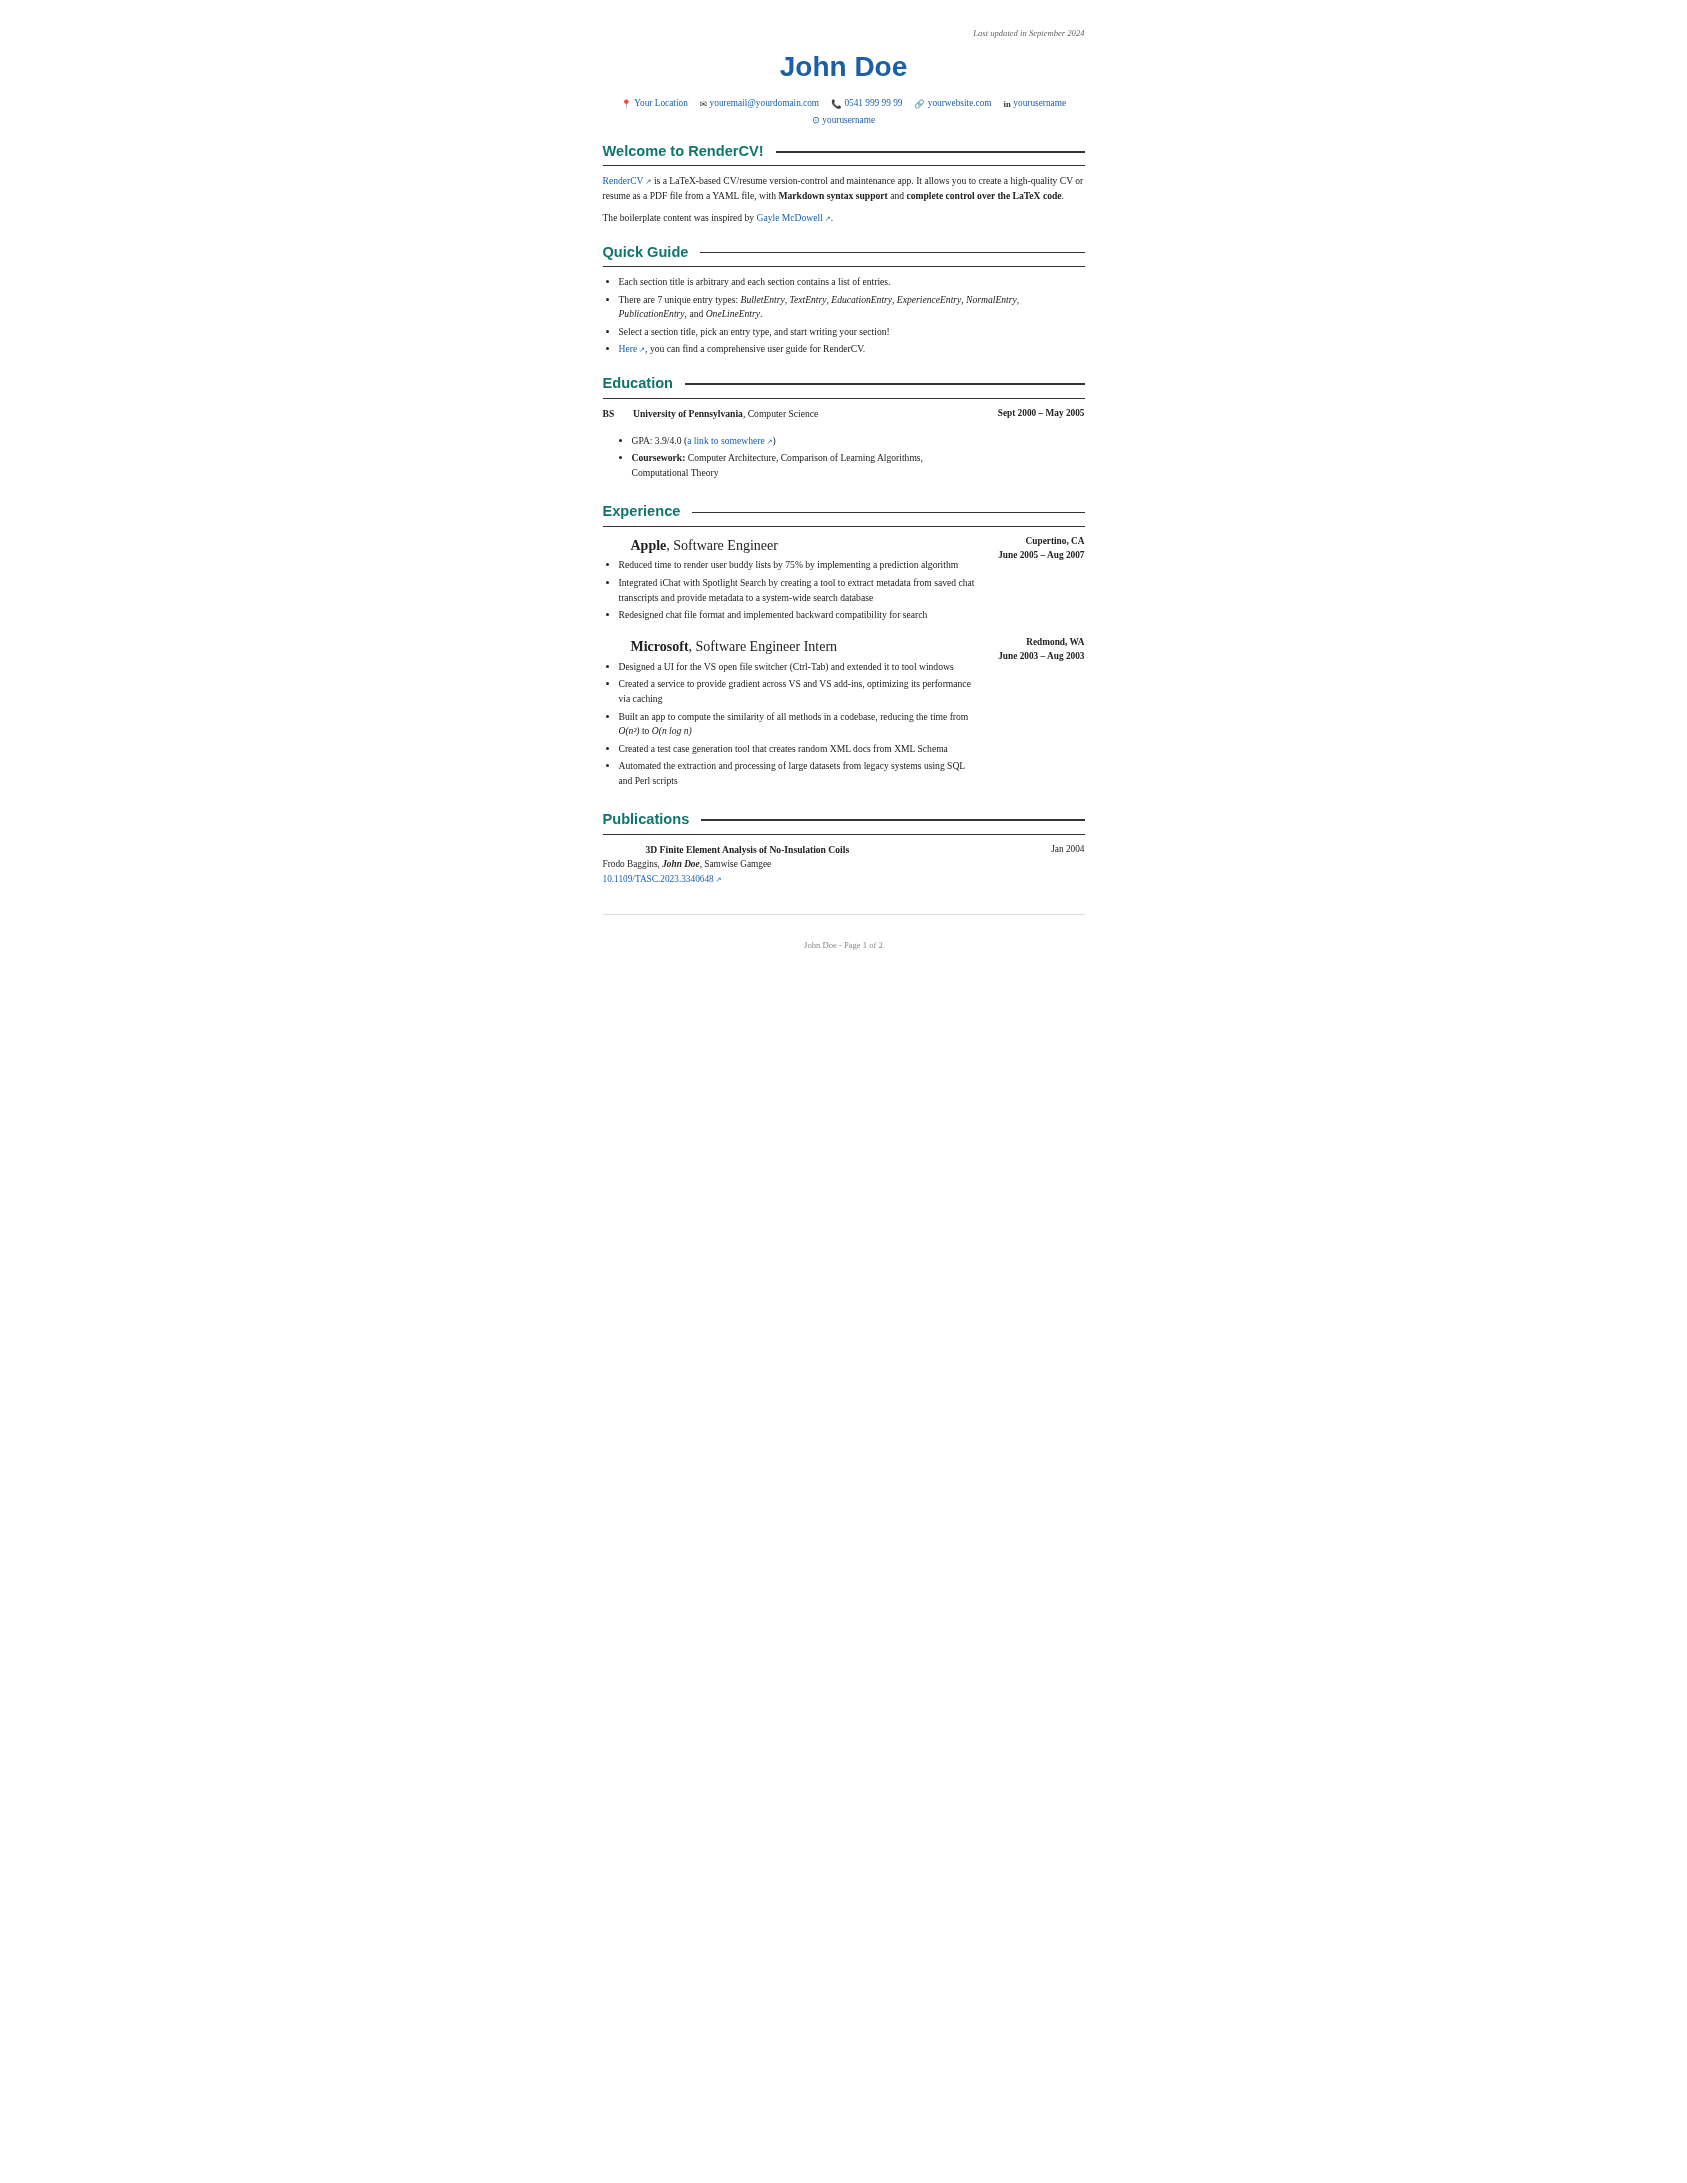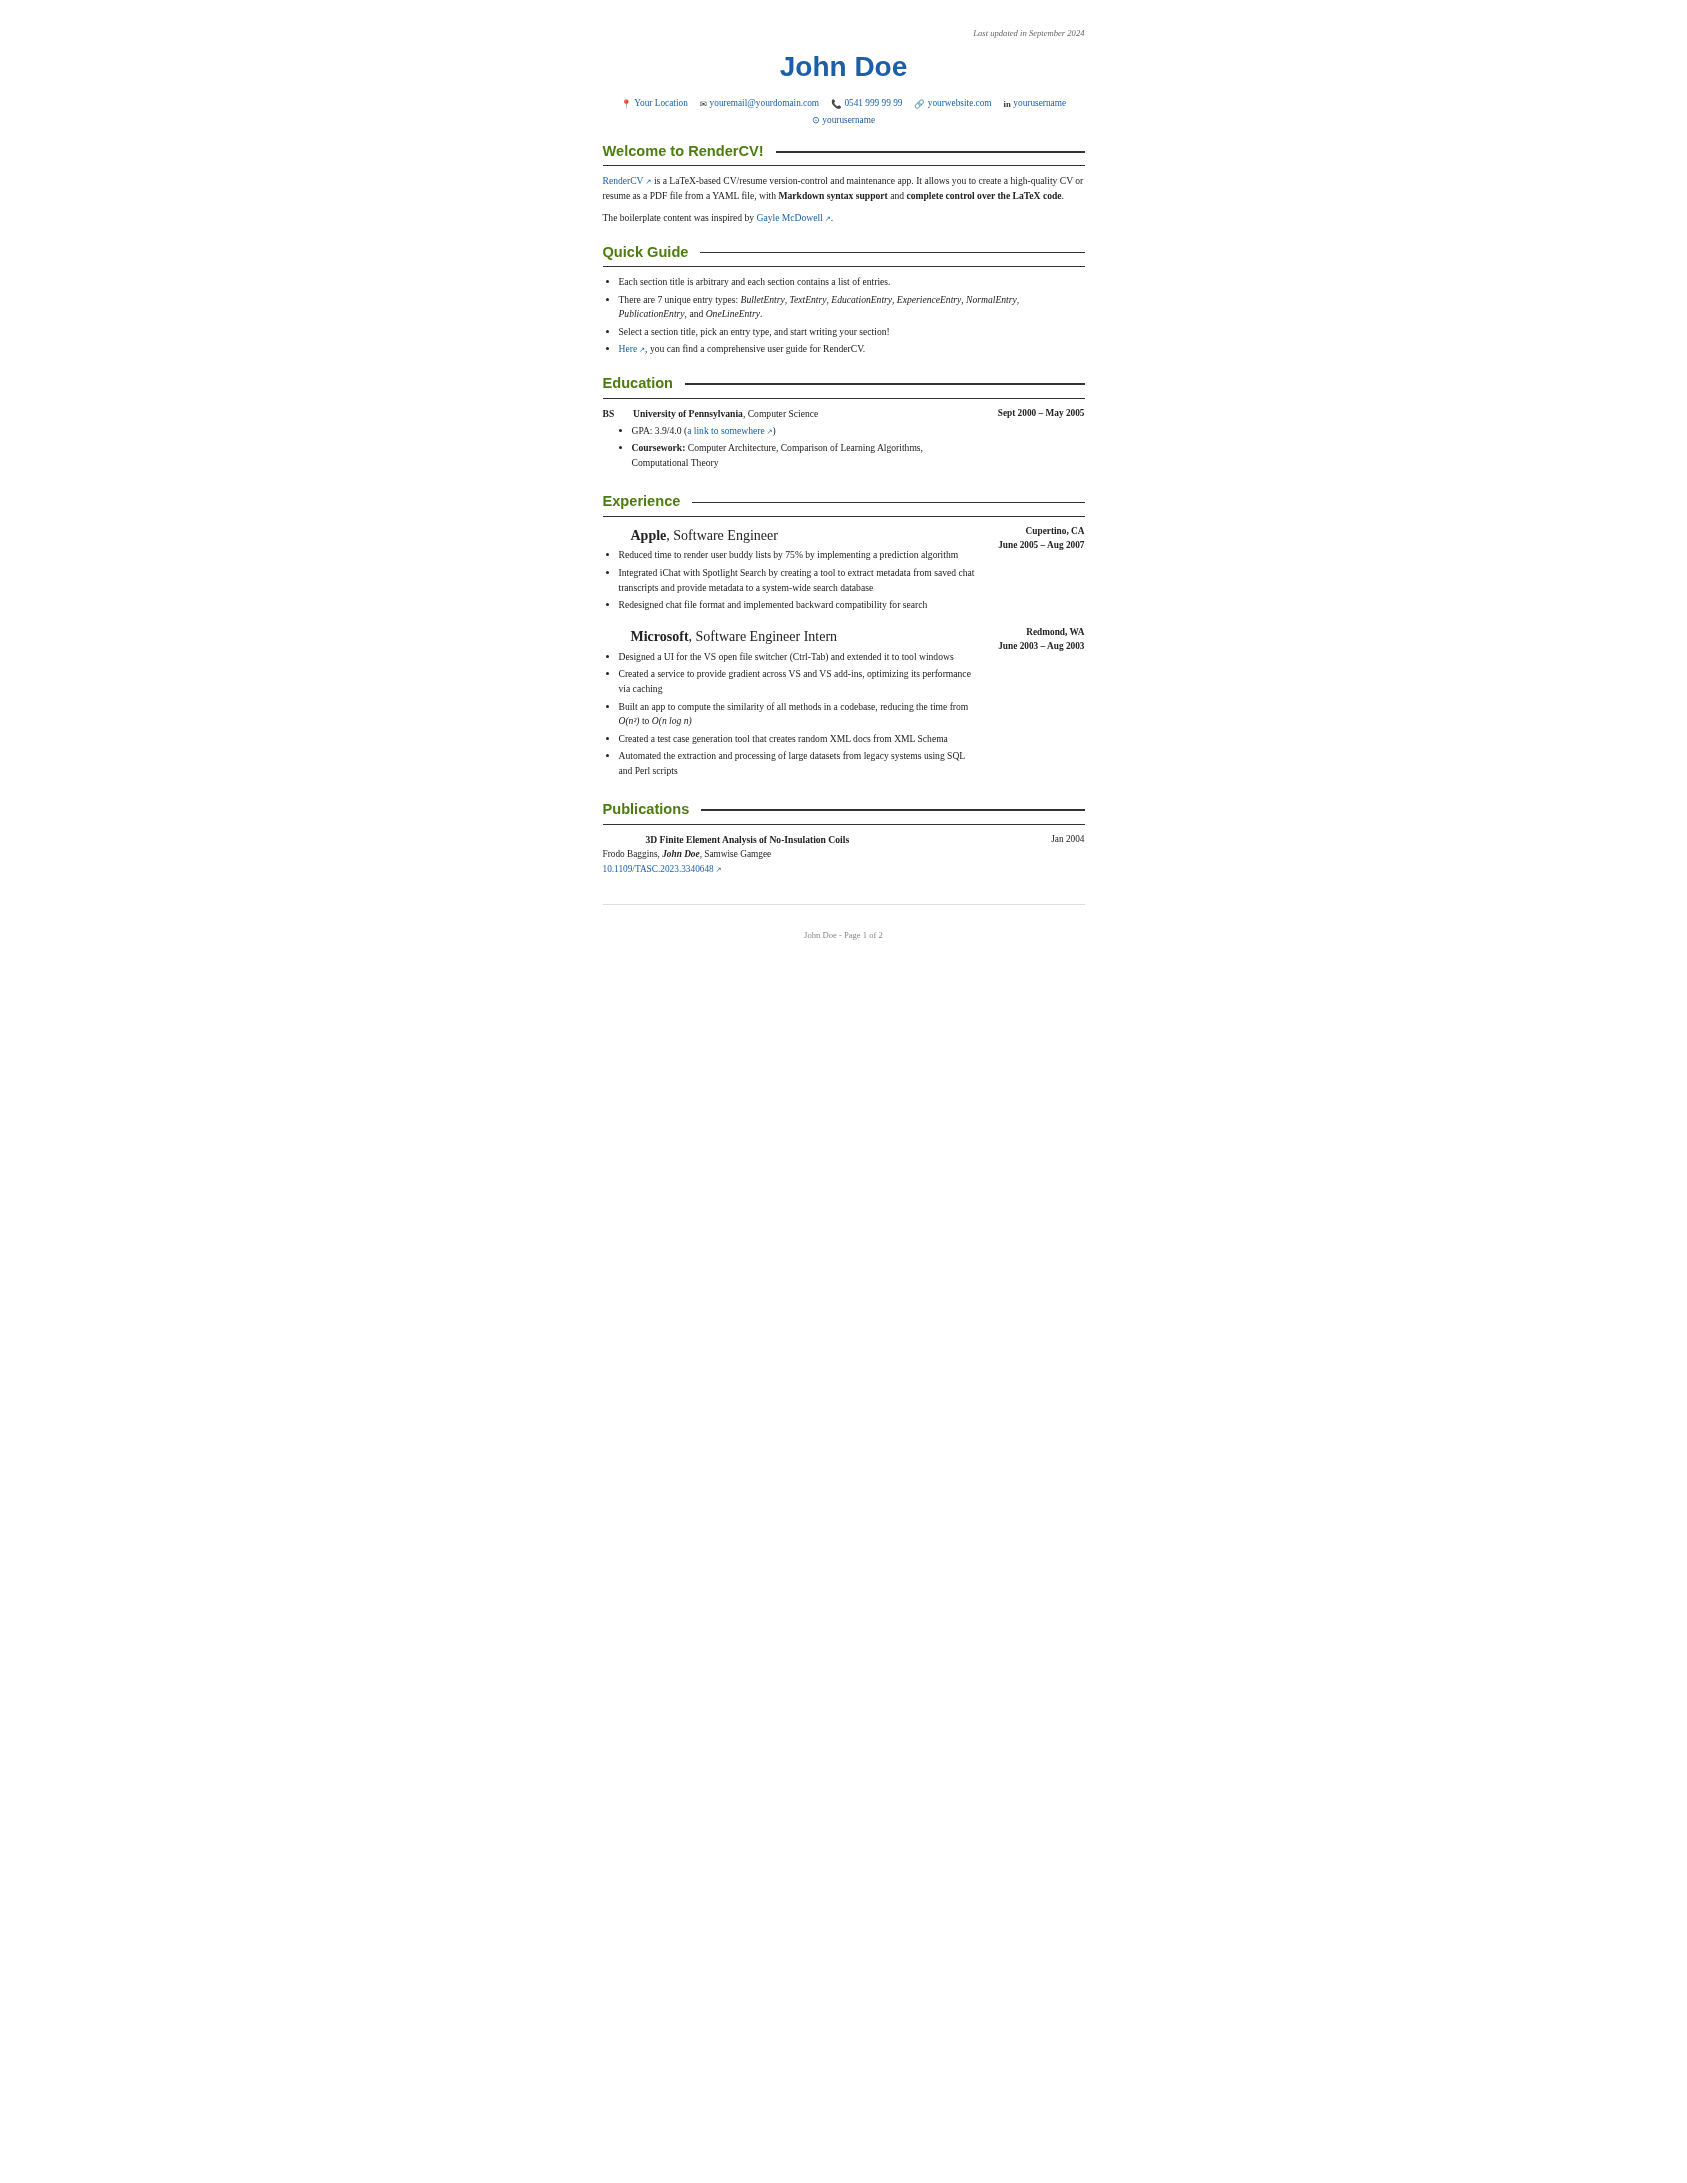--- a/index.html
+++ b/index.html
@@ -53,21 +53,21 @@
       color: #1a5fa8;
       margin-bottom: 13.2px;
       gap: 2.6px;
     }
     .section {
       margin-bottom: 16px;
     }
     .section-title {
       font-size: 14.6px;
       font-weight: bold;
-      color: #4d7c0f;
+      color: #0f766e;
       font-family: Arial, sans-serif;
       border-bottom: 1.3px solid #333;
       padding-bottom: 2.6px;
       margin-bottom: 8px;
       display: flex;
       align-items: center;
       gap: 6.6px;
     }
     .section-title::after {
       content: '';
@@ -97,21 +97,21 @@
       text-align: right;
       font-size: 9.3px;
       white-space: nowrap;
       min-width: 93px;
       font-weight: bold;
     }
     .edu-degree {
       display: flex;
       gap: 10.6px;
       font-size: 9.6px;
-      margin-bottom: 3px;
+      margin-bottom: 13px;
     }
     .edu-degree .degree-tag {
       font-weight: bold;
       min-width: 20px;
     }
     .exp-company {
       font-size: 14px;
       margin-bottom: 2.6px;
       margin-left: 28px;
     }

